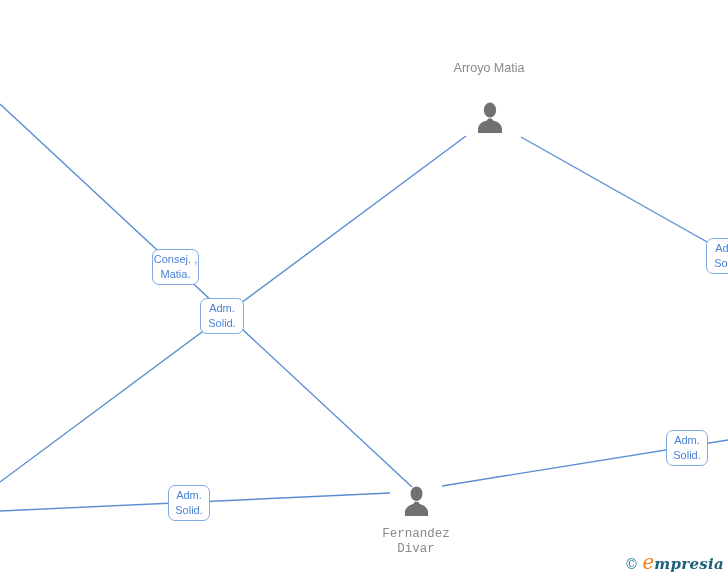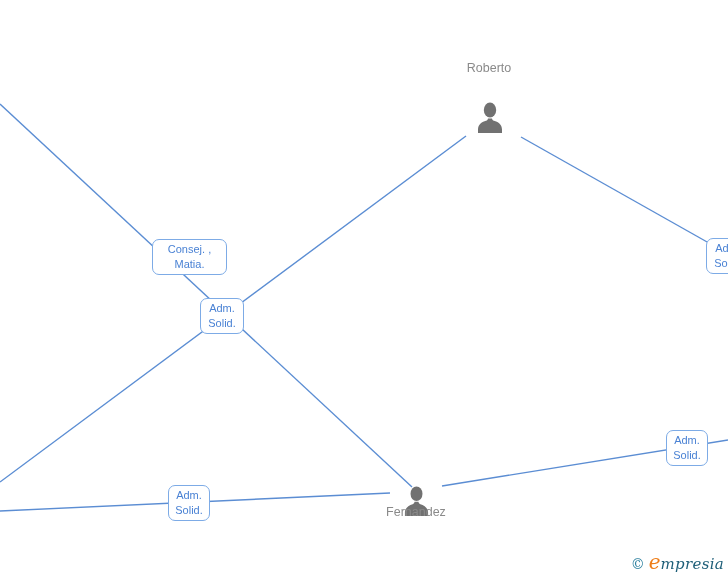--- a/index.html
+++ b/index.html
@@ -23,34 +23,34 @@
     position:absolute;color:var(--name_text);font-size:12.5px;line-height:14.5px;text-align:center;
   }
   .person{position:absolute;}
   .person svg ellipse,.person svg path{fill:var(--person);}
   #watermark{
     position:absolute;right:4px;bottom:2px;display:flex;align-items:baseline;
     font-family:"DejaVu Serif",serif;font-style:italic;
   }
   #watermark .copy{color:var(--logo_copy);font-size:14px;font-style:normal;margin-right:4px;}
   #watermark .brand-e{color:var(--logo_orange);font-size:20px;line-height:18px;}
-  #watermark .brand-rest{color:var(--logo_teal);font-size:15px;letter-spacing:.3px;}
+  #watermark .brand-rest{color:var(--logo_teal);font-size:15px;letter-spacing:.3px;font-weight:bold;}
 
   
-  #lbl-consej{left:152px;top:239px;width:75px;height:36px;}
+  #lbl-consej{left:152px;top:249px;width:47px;height:36px;}
   #lbl-adm-center{left:200px;top:298px;width:44px;height:36px;}
   #lbl-adm-right{left:706px;top:238px;width:44px;height:36px;}
   #lbl-adm-bottomright{left:666px;top:430px;width:42px;height:36px;}
   #lbl-adm-bottomleft{left:168px;top:485px;width:42px;height:36px;}
 
   
   #node-arroyo-label{left:409px;top:61px;width:160px;}
   #node-arroyo-icon{left:476px;top:102px;}
   #node-fernandez-icon{left:403px;top:486px;}
-  #node-fernandez-label{left:336px;top:505px;width:160px;}
+  #node-fernandez-label{left:336px;top:527px;width:160px;font-family:Liberation Mono, monospace;}
 </style>
 </head>
 <body>
 
 <div id="graph">
 
   <svg id="edges" viewBox="0 0 728 575" xmlns="http://www.w3.org/2000/svg">
     <line x1="0" y1="104" x2="412" y2="487"></line>
     <line x1="466" y1="136" x2="0" y2="482"></line>
     <line x1="521" y1="137" x2="716" y2="247"></line>
@@ -73,41 +73,42 @@
   <div class="edge-label" id="lbl-adm-bottomright">
     <span>Adm.</span>
     <span>Solid.</span>
   </div>
   <div class="edge-label" id="lbl-adm-bottomleft">
     <span>Adm.</span>
     <span>Solid.</span>
   </div>
 
   <div class="node-label" id="node-arroyo-label">
-    <div>Roberto</div>
+    <div>Arroyo Matia</div>
   </div>
   <div class="person" id="node-arroyo-icon">
     <span>
       <svg width="28" height="31" viewBox="0 0 28 31" xmlns="http://www.w3.org/2000/svg">
         <ellipse cx="14" cy="8" rx="6.2" ry="7.6"></ellipse>
         <path d="M2,31 L2,27.5 C2,22.5 6.2,19.8 10,18.8 C11.2,18.5 11.8,17.6 12,16.4 L16,16.4 C16.2,17.6 16.8,18.5 18,18.8 C21.8,19.8 26,22.5 26,27.5 L26,31 Z"></path>
       </svg>
     </span>
   </div>
 
   <div class="person" id="node-fernandez-icon">
     <span>
       <svg width="27" height="30" viewBox="0 0 28 31" xmlns="http://www.w3.org/2000/svg">
         <ellipse cx="14" cy="8" rx="6.2" ry="7.6"></ellipse>
         <path d="M2,31 L2,27.5 C2,22.5 6.2,19.8 10,18.8 C11.2,18.5 11.8,17.6 12,16.4 L16,16.4 C16.2,17.6 16.8,18.5 18,18.8 C21.8,19.8 26,22.5 26,27.5 L26,31 Z"></path>
       </svg>
     </span>
   </div>
   <div class="node-label" id="node-fernandez-label">
     <div>Fernandez</div>
+    <div>Divar</div>
   </div>
 
   <div id="watermark">
     <span class="copy">©</span>
     <span class="brand-e">e</span>
     <span class="brand-rest">mpresia</span>
   </div>
 
 </div>
 

